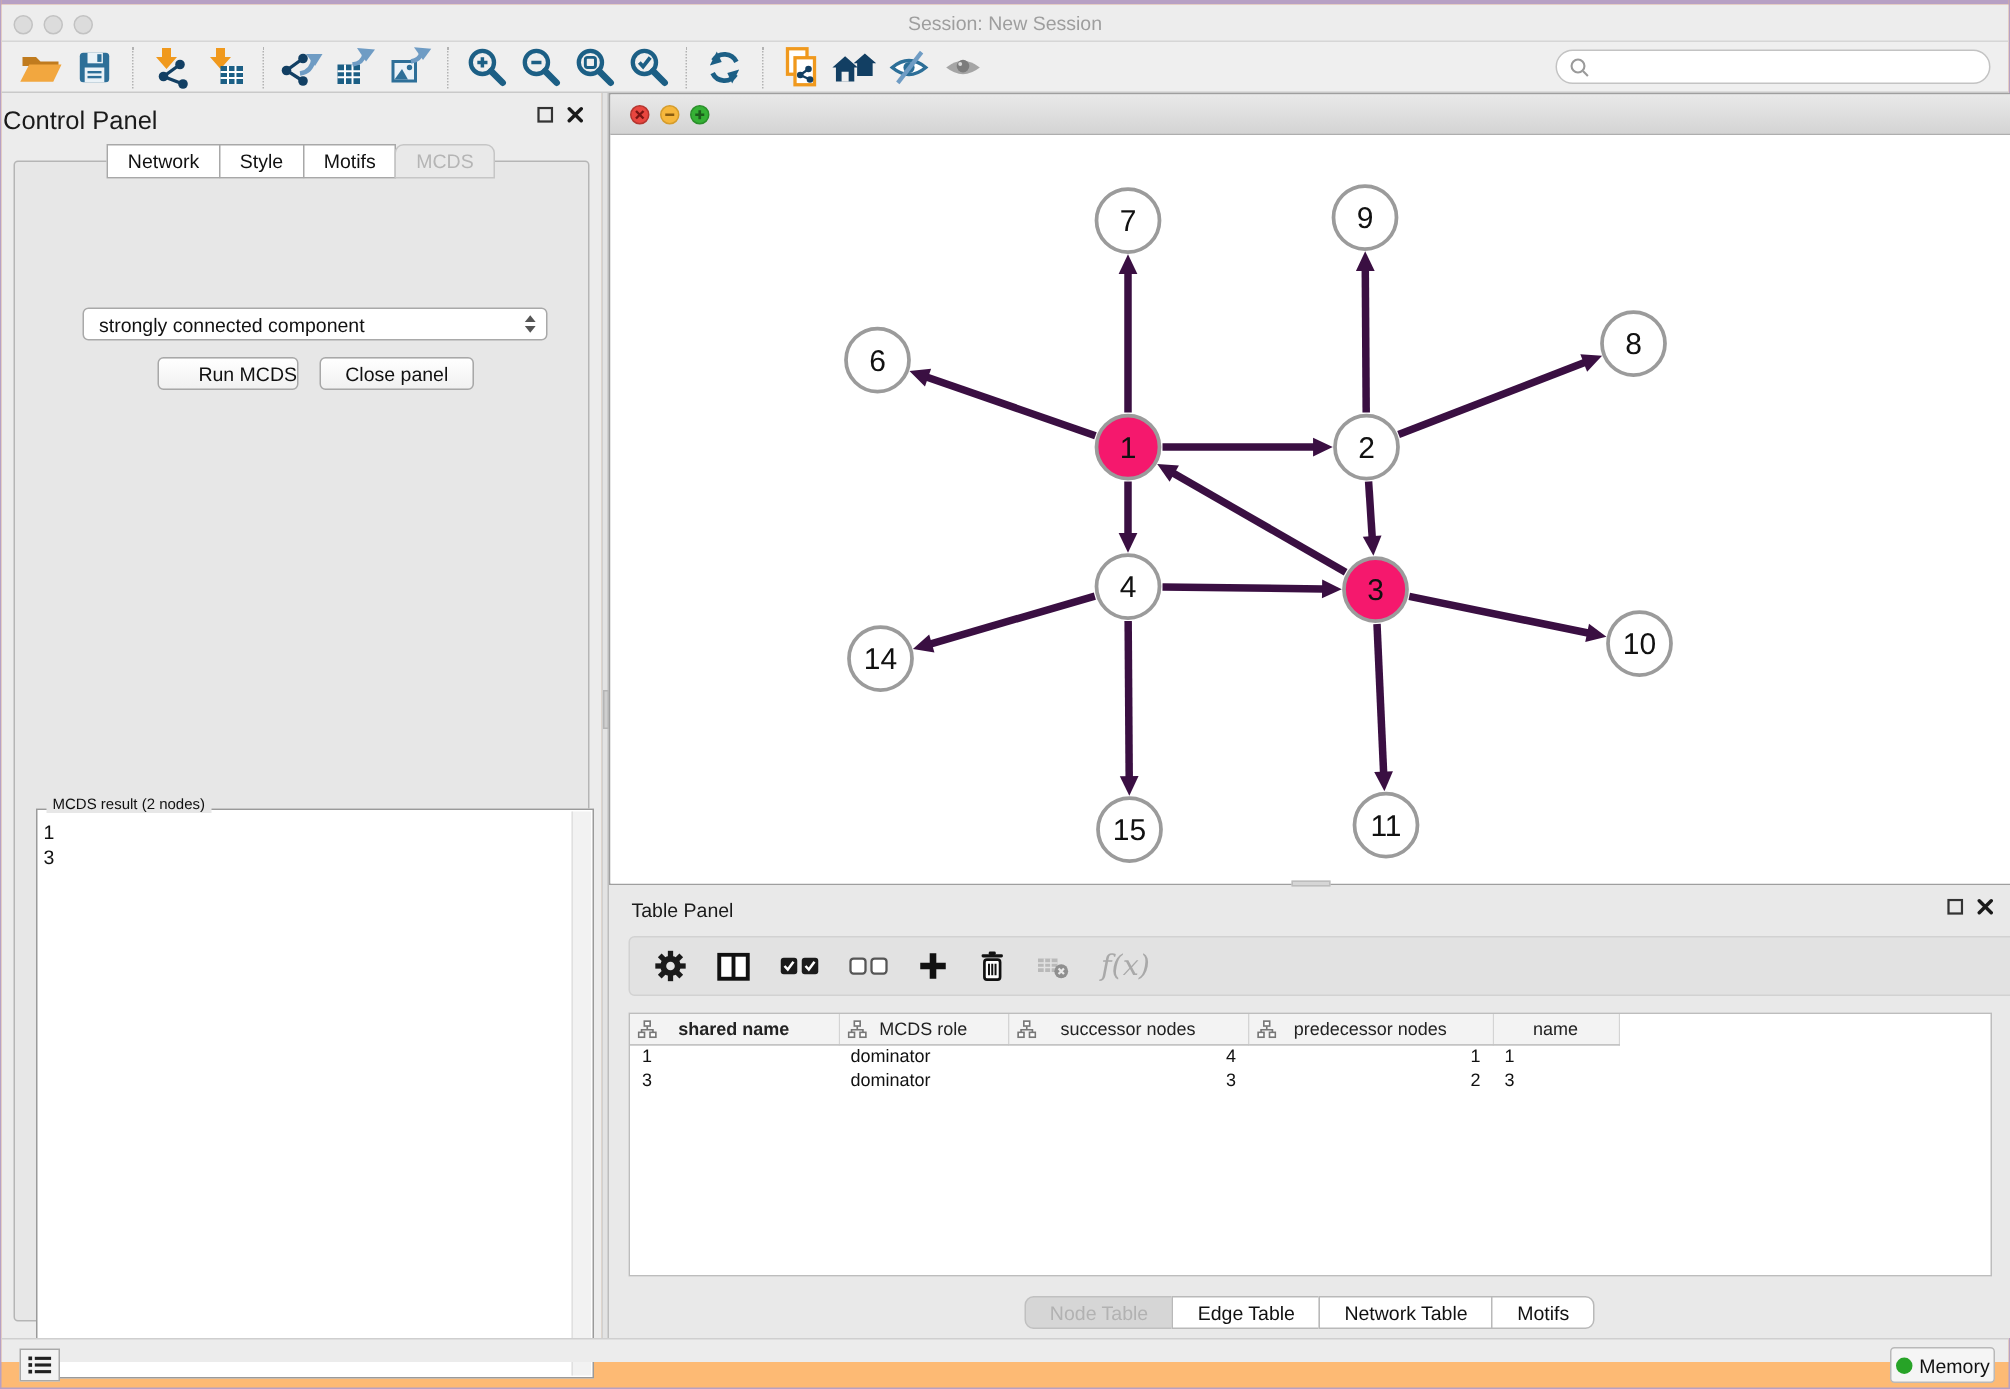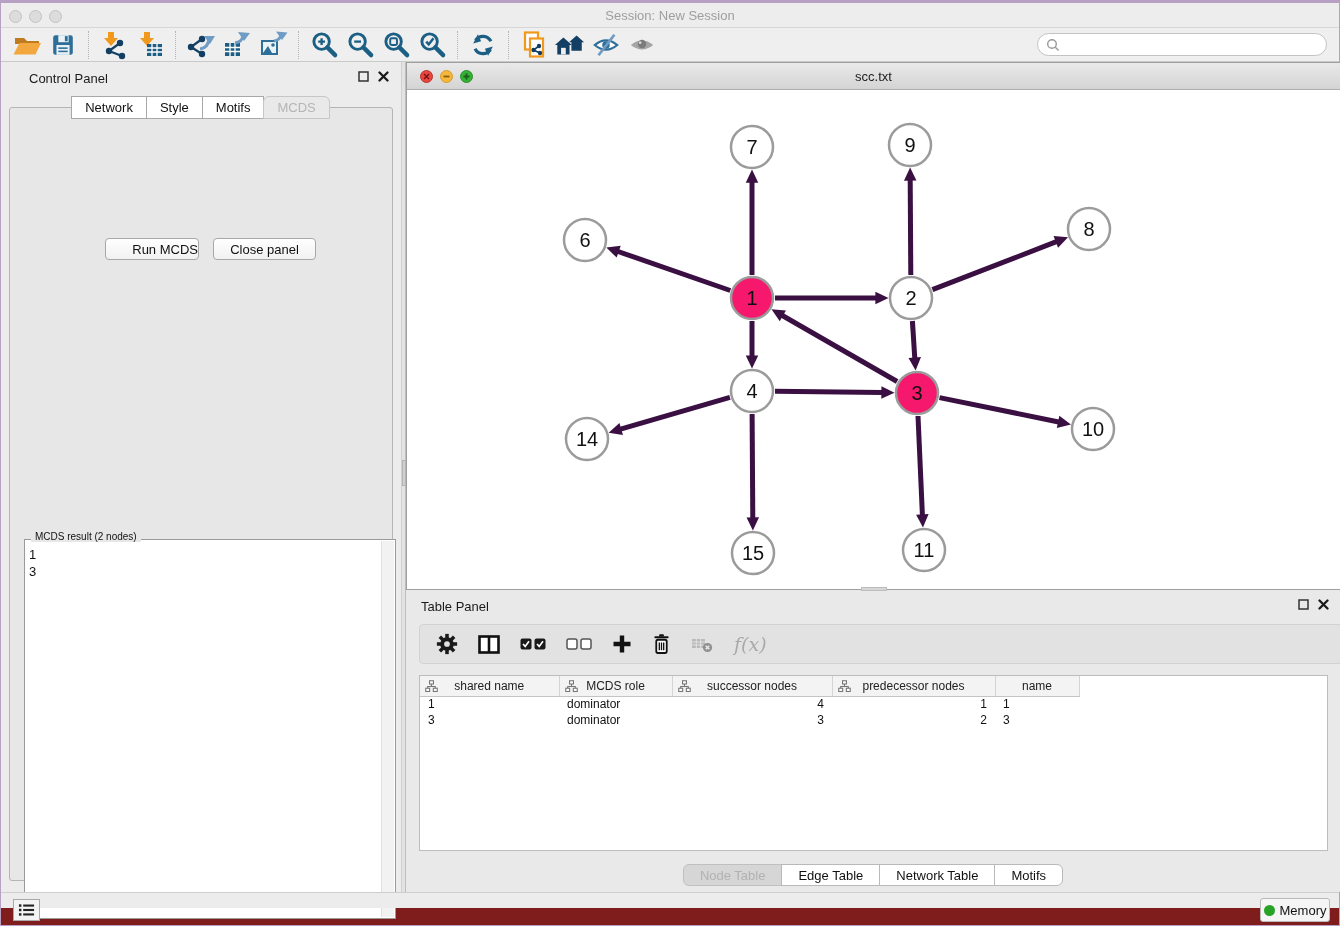--- a/index.html
+++ b/index.html
@@ -1,35 +1,35 @@
 <!DOCTYPE html>
 <html><head>
 <meta charset="utf-8">
 <style>
   * { margin:0; padding:0; box-sizing:border-box; }
   html,body { width:1340px; height:926px; overflow:hidden; }
   body { font-family:"Liberation Sans","DejaVu Sans",sans-serif; font-size:13px; color:#1a1a1a; background:#ececec; }
-  #app { position:relative; width:1340px; height:926px; background:#7f1d1d; border:1px solid #b7a0c4; border-top:none; }
+  #app { position:relative; width:1340px; height:926px; background:#fdba74; border:1px solid #b7a0c4; border-top:none; }
   #purple-strip { position:absolute; left:0; top:0; width:100%; height:3px; background:#b7a0c4; }
 
   
   #titlebar { position:absolute; left:0; top:3px; width:100%; height:25px; background:#ededed; border-bottom:1px solid #d6d6d6; }
   #titlebar .title { position:absolute; left:0; right:0; top:5px; text-align:center; color:#9e9e9e; font-size:13px; }
   .tl-dot { position:absolute; top:7px; width:13px; height:13px; border-radius:50%; background:#dcdcdc; border:1px solid #c2c2c2; }
 
   
   #toolbar { position:absolute; left:0; top:28px; width:100%; height:34px; background:#efefef; border-bottom:1px solid #c9c9c9; display:flex; align-items:center; padding-left:8px; }
   .tbtn { width:36px; height:32px; display:flex; align-items:center; justify-content:center; flex:0 0 auto; }
   .tsep { width:1px; height:28px; border-left:1px dotted #b3b3b3; margin:0 7px; flex:0 0 auto; }
   #search-wrap { position:absolute; right:12px; top:5px; width:290px; height:23px; background:#fff; border:1px solid #c3c3c3; border-radius:12px; display:flex; align-items:center; padding-left:8px; }
 
   
   #control-panel { position:absolute; left:0; top:62px; width:400px; height:830px; background:#ececec; }
   #cp-titlerow { position:absolute; left:0; top:0; width:100%; height:30px; }
-  #cp-titlerow .ptitle { position:absolute; left:28px; top:9px; font-size:13px; color:#1a1a1a; }
+  #cp-titlerow .ptitle { position:absolute; left:1px; top:9px; font-size:17px; color:#1a1a1a; }
   .panel-icons { position:absolute; right:12px; top:9px; display:flex; gap:9px; align-items:center; }
   #cp-tabs { position:absolute; left:0; top:34px; width:100%; display:flex; justify-content:center; z-index:2; }
   .cp-tab { height:23px; padding:3px 13px 0; background:#fff; border:1px solid #a8a8a8; margin-left:-1px; font-size:13px; color:#111; }
   .cp-tab.active { background:#e9e9e9; color:#b5b5b5; border-color:#c6c6c6; border-radius:6px 6px 0 0; position:relative; z-index:3; }
   #cp-box { position:absolute; left:8px; top:45px; width:384px; height:774px; background:#e7e7e7; border:1px solid #b5b5b5; border-radius:3px; }
   #opt-label { position:absolute; left:0; width:100%; top:75px; text-align:center; font-size:13px; color:#111; }
   #opt-select { position:absolute; left:45px; top:97px; width:310px; height:22px; background:#fff; border:1px solid #a9a9a9; border-radius:4px; display:flex; align-items:center; padding:0 6px 0 10px; }
   #opt-select .sel-text { flex:1; font-size:13px; color:#111; }
   .cp-btn { position:absolute; top:130px; height:22px; background:linear-gradient(#ffffff,#f1f1f1); border:1px solid #a8a8a8; border-radius:4px; font-size:13px; color:#111; text-align:center; padding-top:3px; }
   #run-btn { left:95px; width:94px;text-align:right; }
@@ -244,20 +244,27 @@
           </svg>
       </span>
     </div>
     <div id="cp-tabs">
         <div class="cp-tab">Network</div>
         <div class="cp-tab">Style</div>
         <div class="cp-tab">Motifs</div>
         <div class="cp-tab active">MCDS</div>
       </div>
     <div id="cp-box">
+      <div id="opt-select">
+        <span class="sel-text">strongly connected component</span>
+        <svg width="9" height="14" viewBox="0 0 10 15">
+          <path d="M5 1 L9 6 L1 6 Z" fill="#555"></path>
+          <path d="M1 9 L9 9 L5 14 Z" fill="#555"></path>
+        </svg>
+      </div>
       <div class="cp-btn" id="run-btn">Run MCDS</div>
       <div class="cp-btn" id="close-btn">Close panel</div>
       <div id="mcds-fieldset">
         <span id="mcds-legend">MCDS result (2 nodes)</span>
         <div id="mcds-text">
             <div>1</div>
             <div>3</div>
           </div>
         <div id="mcds-scroll"></div>
       </div>
@@ -278,21 +285,20 @@
       <span class="nf-dot" style="left:33px; background:#f6b73c; border:1px solid #d59c2b;">
         <svg width="11" height="11" viewBox="0 0 11 11" style="display:block;margin:0 auto">
             <path d="M2.5 5.5 h6" stroke="#8a5d10" stroke-width="1.8"></path>
           </svg>
       </span>
       <span class="nf-dot" style="left:53px; background:#35b135; border:1px solid #2a8f2a;">
         <svg width="11" height="11" viewBox="0 0 11 11" style="display:block;margin:0 auto">
             <path d="M5.5 2.5 v6 M2.5 5.5 h6" stroke="#1d5e1d" stroke-width="1.8"></path>
           </svg>
       </span>
-      <div class="title">scc.txt</div>
     </div>
     <div id="network-canvas">
       <svg width="933" height="499" viewBox="0 0 933 499" font-family="Liberation Sans, DejaVu Sans, sans-serif">
         <defs>
           <marker id="arrowhead" viewBox="0 0 12 12" refX="1.5" refY="6" markerWidth="15" markerHeight="15" orient="auto" markerUnits="userSpaceOnUse">
             <path d="M1 1 L11.5 6 L1 11 Z" fill="#3a0f42"></path>
           </marker>
         </defs>
       <line x1="345.0" y1="185.0" x2="345.0" y2="92.0" stroke="#3a0f42" stroke-width="5" marker-end="url(#arrowhead)"></line>
           <line x1="323.3" y1="200.5" x2="211.1" y2="161.5" stroke="#3a0f42" stroke-width="5" marker-end="url(#arrowhead)"></line>
@@ -429,21 +435,21 @@
           <circle cx="16.5" cy="12.5" r="4.6" fill="#8f8f8f"></circle>
           <path d="M14.7 10.7 l3.6 3.6 M18.3 10.7 l-3.6 3.6" stroke="#e9e9e9" stroke-width="1.5"></path>
         </svg>
       </span>
       <span class="tp-ico" id="fx-label">f(x)</span>
     </div>
     <div id="node-table-wrap">
       <table id="node-table">
         <thead>
             <tr>
-              <th style="width: 139px;"><svg class="tree-ico" width="13" height="13" viewBox="0 0 12 12">
+              <th style="width: 139px; font-weight: bold;"><svg class="tree-ico" width="13" height="13" viewBox="0 0 12 12">
                   <path d="M6 3.8 V6 M2.5 7.6 V6 H9.5 V7.6" stroke="#777" stroke-width="1" fill="none"></path>
                   <rect x="4.2" y="0.7" width="3.6" height="3" fill="#fff" stroke="#777" stroke-width="1"></rect>
                   <rect x="0.7" y="7.6" width="3.6" height="3" fill="#fff" stroke="#777" stroke-width="1"></rect>
                   <rect x="7.7" y="7.6" width="3.6" height="3" fill="#fff" stroke="#777" stroke-width="1"></rect>
                 </svg><span>shared name</span></th>
               <th style="width: 113px;"><svg class="tree-ico" width="13" height="13" viewBox="0 0 12 12">
                   <path d="M6 3.8 V6 M2.5 7.6 V6 H9.5 V7.6" stroke="#777" stroke-width="1" fill="none"></path>
                   <rect x="4.2" y="0.7" width="3.6" height="3" fill="#fff" stroke="#777" stroke-width="1"></rect>
                   <rect x="0.7" y="7.6" width="3.6" height="3" fill="#fff" stroke="#777" stroke-width="1"></rect>
                   <rect x="7.7" y="7.6" width="3.6" height="3" fill="#fff" stroke="#777" stroke-width="1"></rect>

